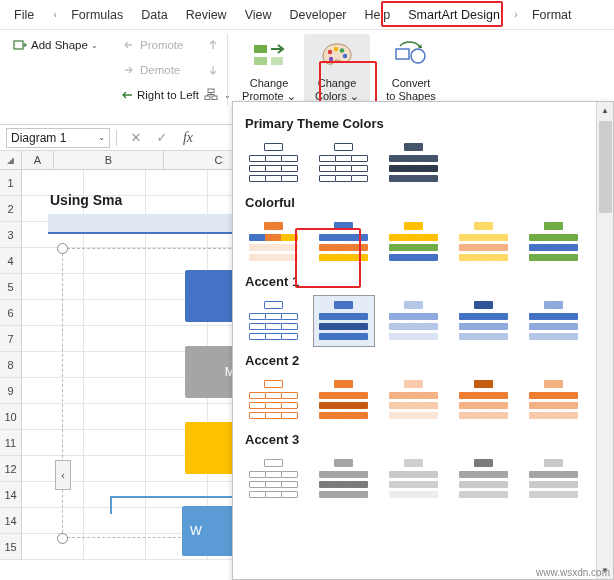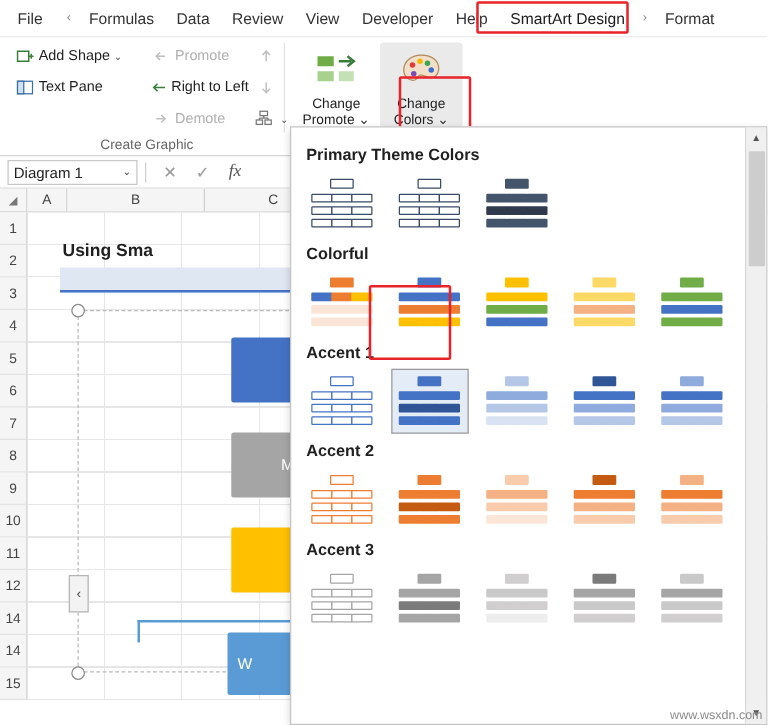--- a/index.html
+++ b/index.html
@@ -312,54 +312,45 @@
         <div class="smallbtn">
           <span class="gi">
             <svg width="14" height="14" viewBox="0 0 14 14">
                 <rect x="1" y="3" width="9" height="8" fill="none" stroke="#3a7d3a" stroke-width="1.2"></rect>
                 <path d="M10 7 h4 M12 5 v4" stroke="#3a7d3a" stroke-width="1.2"></path>
               </svg>
           </span>
           <span>Add Shape</span>
           <span class="caret">⌄</span>
         </div>
-        <div class="smallbtn">
-          <span class="gi">
-            <svg width="14" height="14" viewBox="0 0 14 14">
-                <rect x="1" y="2" width="12" height="10" fill="none" stroke="#3a6ea5"></rect>
-                <rect x="1" y="2" width="5" height="10" fill="#cfe0f3" stroke="#3a6ea5"></rect>
-              </svg>
-          </span>
-          <span>Text Pane</span>
-        </div>
       </div>
       <div class="cg-col mid">
         <div class="smallbtn dis">
           <span class="gi">
             <svg width="14" height="14" viewBox="0 0 14 14">
                 <path d="M10 7 H3 M6 4 L3 7 L6 10" fill="none" stroke="#c0c0c0" stroke-width="1.3"></path>
               </svg>
           </span>
           <span>Promote</span>
         </div>
+        <div class="smallbtn dis">
+          <span class="gi">
+            <svg width="14" height="14" viewBox="0 0 14 14">
+                <path d="M3 7 H10 M7 4 L10 7 L7 10" fill="none" stroke="#c0c0c0" stroke-width="1.3"></path>
+              </svg>
+          </span>
+          <span>Demote</span>
+        </div>
         <div class="smallbtn">
           <span class="gi">
             <svg width="14" height="14" viewBox="0 0 14 14">
                 <path d="M12 7 H3 M6 4 L3 7 L6 10" fill="none" stroke="#3a7d3a" stroke-width="1.3"></path>
               </svg>
           </span>
           <span>Right to Left</span>
-        </div>
-        <div class="smallbtn dis">
-          <span class="gi">
-            <svg width="14" height="14" viewBox="0 0 14 14">
-                <path d="M3 7 H10 M7 4 L10 7 L7 10" fill="none" stroke="#c0c0c0" stroke-width="1.3"></path>
-              </svg>
-          </span>
-          <span>Demote</span>
         </div>
       </div>
       <div class="cg-col right">
         <div class="smallbtn dis">
           <span class="gi">
             <svg width="14" height="14" viewBox="0 0 14 14">
                 <path d="M7 11 V3 M4 6 L7 3 L10 6" fill="none" stroke="#c0c0c0" stroke-width="1.3"></path>
               </svg>
           </span>
         </div>
@@ -376,21 +367,20 @@
                 <rect x="4" y="1" width="6" height="3.5" fill="none" stroke="#777"></rect>
                 <rect x="1" y="8" width="5" height="3.5" fill="none" stroke="#777"></rect>
                 <rect x="8" y="8" width="5" height="3.5" fill="none" stroke="#777"></rect>
                 <path d="M7 4.5 v2 M3.5 6.5 h7 M3.5 6.5 v1.5 M10.5 6.5 v1.5" stroke="#777"></path>
               </svg>
           </span>
           <span class="caret">⌄</span>
         </div>
       </div>
     </div>
-    <div class="group-label">Create Graphic</div>
   </div>
 
   <div class="group-sep"></div>
 
   <div class="group" style="flex:1;">
     <div class="group-body" style="padding-left:8px; gap:2px;">
 
       <div class="bigbtn">
         <span class="glyph">
           <svg width="34" height="32" viewBox="0 0 34 32">
@@ -414,20 +404,32 @@
             <circle cx="25" cy="15" r="2.2" fill="#3f6fd1"></circle>
             <circle cx="11" cy="18" r="2.2" fill="#7d4bb5"></circle>
           </svg>
         </span>
         <span class="lbl">Change</span>
         <span class="lbl">Colors ⌄</span>
       </div>
 
 
 
+      <div class="bigbtn wide">
+        <span class="glyph">
+          <svg width="34" height="32" viewBox="0 0 34 32">
+            <rect x="2" y="8" width="13" height="10" fill="none" stroke="#4472c4" stroke-width="1.4"></rect>
+            <circle cx="24" cy="15" r="7" fill="none" stroke="#4472c4" stroke-width="1.4"></circle>
+            <path d="M6 5 a12 10 0 0 1 20 1" fill="none" stroke="#3a7d3a" stroke-width="1.6"></path>
+            <path d="M27 3 l1 4 l-4 0 Z" fill="#3a7d3a"></path>
+          </svg>
+        </span>
+        <span class="lbl">Convert</span>
+        <span class="lbl">to Shapes</span>
+      </div>
     </div>
   </div>
 
   <div class="redbox" id="changecolors-highlight"></div>
 </div>
 
 <div class="formula-row">
   <div class="namebox">
     <span class="nb-text">Diagram 1</span>
     <span class="nb-caret">⌄</span>

